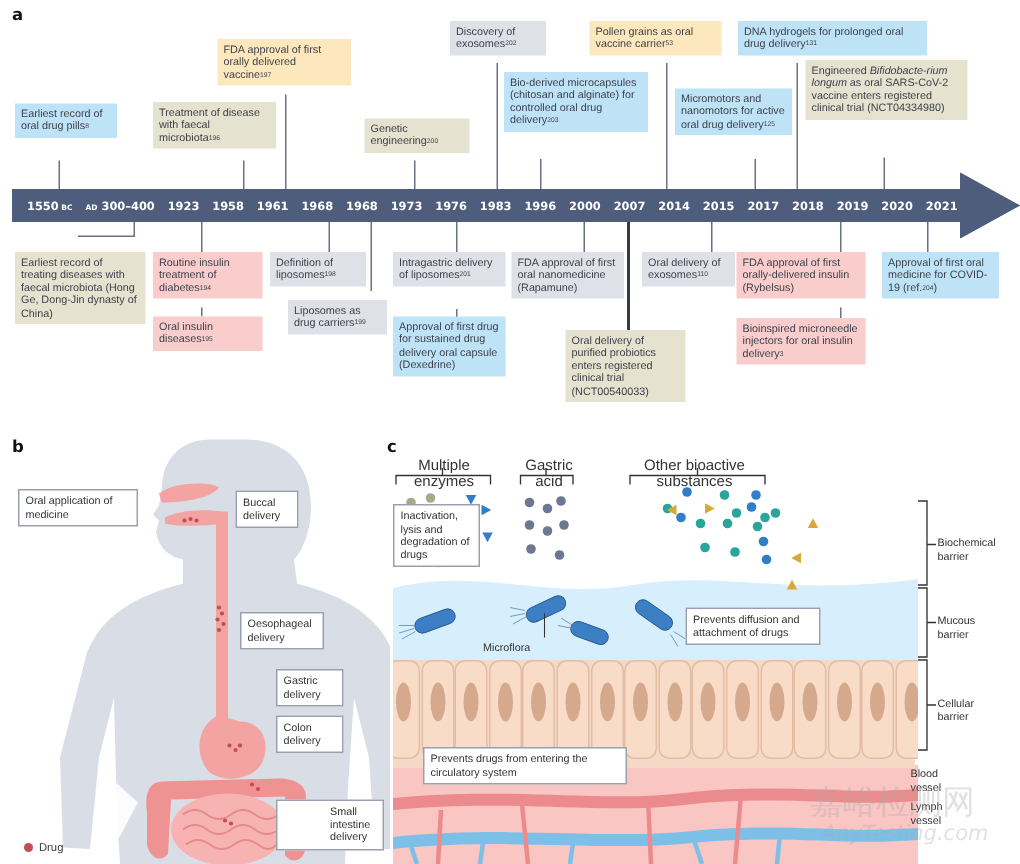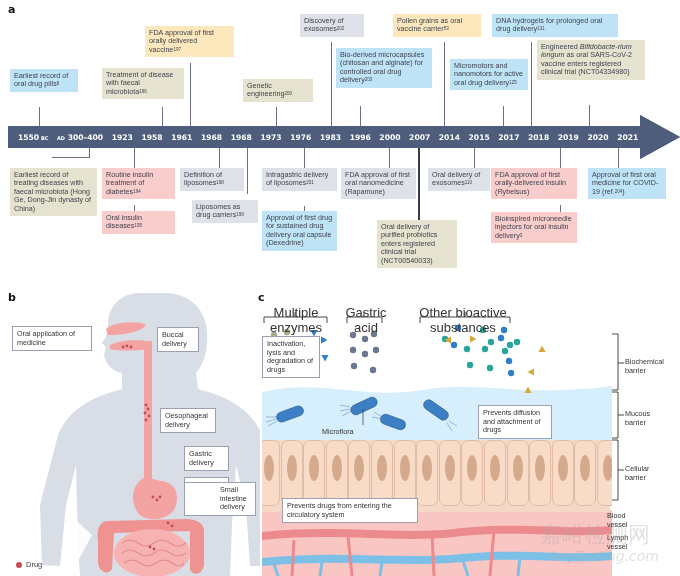--- a/index.html
+++ b/index.html
@@ -9,21 +9,21 @@
   .box { position: absolute; font-size: 7.2px; line-height: 8.4px; padding: 3px 4px; color: #3c3f4a; }
   .box sup { font-size: 4.5px; vertical-align: top; }
   .blue { background: #bfe3f6; }
   .beige { background: #e5e2cf; }
   .yellow { background: #fde8bd; }
   .grey { background: #dfe1e8; }
   .pink { background: #f9cdcc; }
   .line { position: absolute; background: #6a7184; width: 1px; }
   .callout { position: absolute; background: #fff; border: 1px solid #9aa0b0; font-size: 7.2px; line-height: 8.6px; padding: 3px 4px; color: #333; }
   .side-label { position: absolute; font-size: 7.2px; line-height: 8.6px; color: #333; }
-  .top-label { position: absolute; font-size: 13px; color: #333; text-align: center; }
+  .top-label { position: absolute; font-size: 10px; color: #333; text-align: center; }
   #timeline-bar { position: absolute; left: 8px; top: 126px; width: 634px; height: 22px; background: #4e5d7c; }
   #year-row { position: absolute; left: 18px; top: 126px; height: 22px; display: flex; align-items: center; font-weight: bold; font-size: 7.6px; color: #ffffff; font-family: "DejaVu Sans", sans-serif; }
   #year-row span { margin-right: 8.6px; }
   #year-row small { font-size: 5px; }
   .watermark { position: absolute; color: rgba(170,170,170,0.35); font-family: "DejaVu Sans", sans-serif; }
 </style>
 </head>
 <body>
 
 <div class="panel-label" style="left:8px;top:3px;">a</div>
@@ -143,21 +143,21 @@
     <circle cx="150" cy="262" r="1.4"></circle>
       <circle cx="154" cy="264" r="1.4"></circle>
   </g>
 </svg>
 
 <div class="callout" style="left:12px;top:326px;width:80px;">Oral application of medicine</div>
 <div class="callout" style="left:157px;top:327px;width:42px;">Buccal delivery</div>
 <div class="callout" style="left:160px;top:408px;width:56px;">Oesophageal delivery</div>
 <div class="callout" style="left:184px;top:446px;width:45px;">Gastric delivery</div>
 <div class="callout" style="left:184px;top:477px;width:45px;">Colon delivery</div>
-<div class="callout" style="left:184px;top:482px;width:72px;padding-left:35px;">Small intestine delivery</div>
+<div class="callout" style="left:184px;top:533px;width:72px;padding-left:35px;">Small intestine delivery</div>
 
 <div style="position:absolute;left:16px;top:560px;display:flex;align-items:center;">
   <span style="display:inline-block;width:6px;height:6px;border-radius:50%;background:#c34d55;margin-right:4px;"></span>
   <span style="font-size:7.5px;">Drug</span>
 </div>
 
 <div class="panel-label" style="left:258px;top:291px;">c</div>
 
 <svg style="position:absolute;left:262px;top:300px;" width="350" height="276">
 
@@ -304,21 +304,21 @@
   </g>
   <line x1="101" y1="14" x2="101" y2="30" stroke="#333" stroke-width="0.7"></line>
 </svg>
 <div class="side-label" style="left:322px;top:428px;">Microflora</div>
 
 <div class="top-label" style="left:262px;top:305px;width:68px;">Multiple enzymes</div>
 <div class="top-label" style="left:341px;top:305px;width:50px;">Gastric acid</div>
 <div class="top-label" style="left:413px;top:305px;width:100px;">Other bioactive substances</div>
 
 <div class="callout" style="left:262px;top:336px;width:58px;">Inactivation, lysis and degradation of drugs</div>
-<div class="callout" style="left:478px;top:405px;width:74px;">Prevents diffusion and attachment of drugs</div>
+<div class="callout" style="left:457px;top:405px;width:90px;">Prevents diffusion and attachment of drugs</div>
 <div class="callout" style="left:282px;top:498px;width:136px;">Prevents drugs from entering the circulatory system</div>
 
 <svg style="position:absolute;left:612px;top:333px;" width="14" height="168">
   <g stroke="#333" stroke-width="0.9" fill="none">
     <path d="M0,1 L6,1 L6,57 L0,57 M6,30 L12,30"></path>
     <path d="M0,59 L6,59 L6,105 L0,105 M6,82 L12,82"></path>
     <path d="M0,107 L6,107 L6,167 L0,167 M6,137 L12,137"></path>
   </g>
 </svg>
 <div class="side-label" style="left:625px;top:358px;">Biochemical barrier</div>

